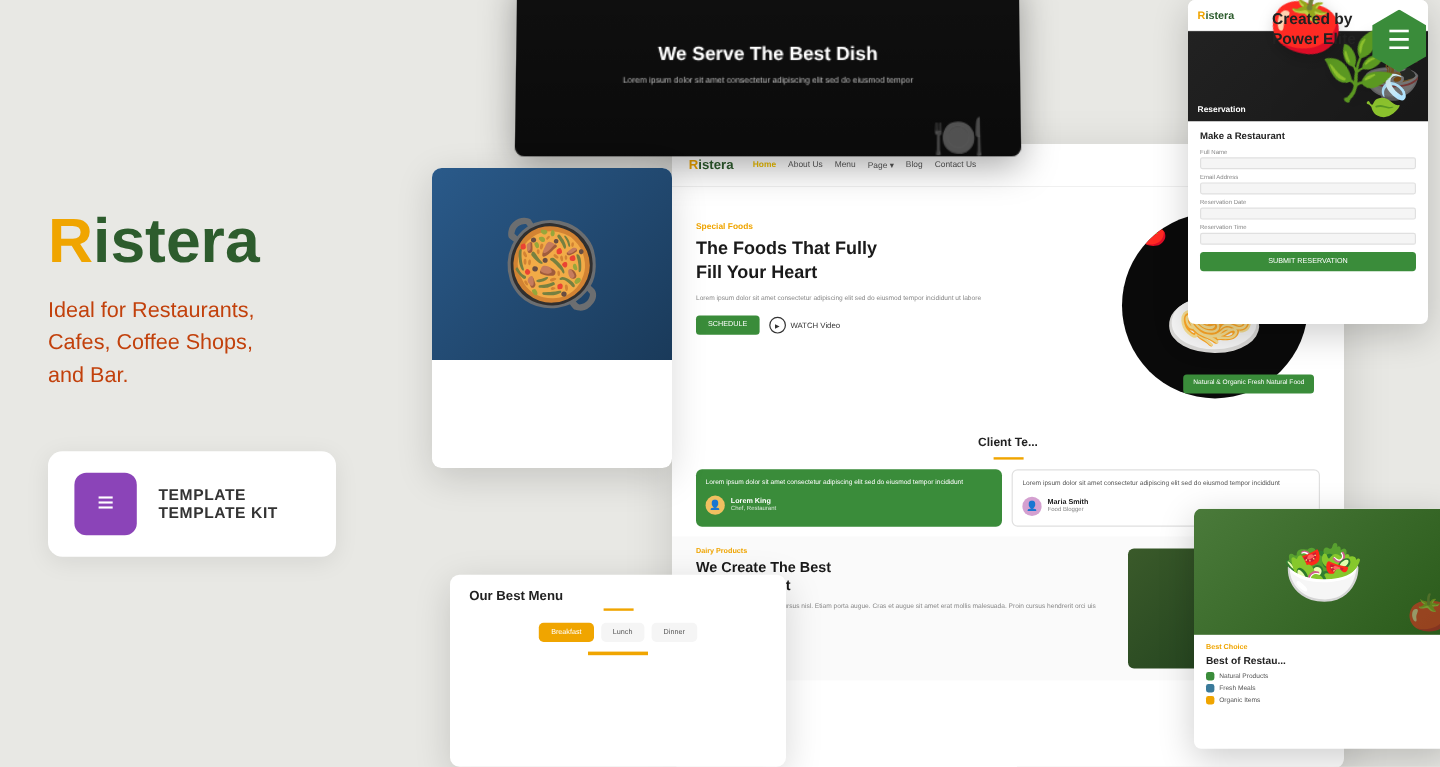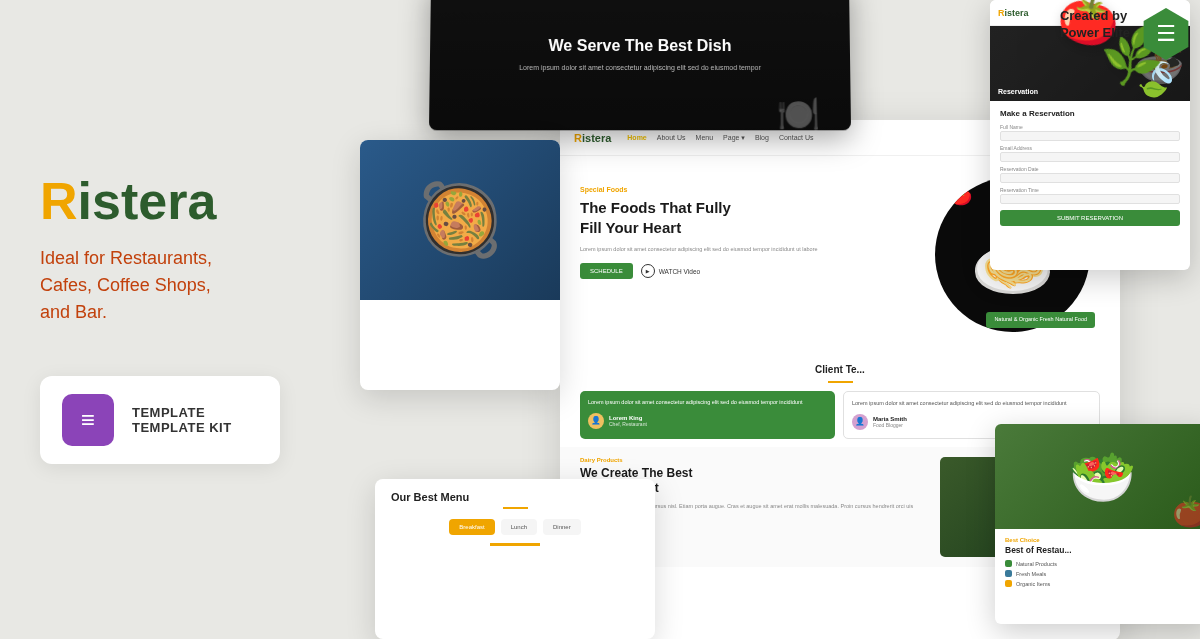--- a/index.html
+++ b/index.html
@@ -410,21 +410,21 @@
       <span style="color:#f0a500;">R</span><span style="color:#2d5c2d;">istera</span>
     </div>
   </div>
 
   <div style="height:75px;background:#1a1a1a;position:relative;display:flex;align-items:flex-end;padding-bottom:6px;padding-left:8px;">
     <span style="color:white;font-size:7px;font-weight:600;z-index:2;">Reservation</span>
     <div style="position:absolute;inset:0;background:linear-gradient(135deg,rgba(50,50,50,0.8),rgba(20,20,20,0.9));display:flex;align-items:center;justify-content:flex-end;padding-right:5px;font-size:40px;opacity:0.4;">🍜</div>
   </div>
 
   <div style="padding:8px 10px;">
-    <div style="font-size:8px;font-weight:700;color:#222;margin-bottom:6px;">Make a Reservation</div>
+    <div style="font-size:8px;font-weight:700;color:#222;margin-bottom:6px;">Make a Restaurant</div>
     <div style="margin-bottom:4px;">
       <div style="font-size:5px;color:#888;margin-bottom:1px;">Full Name</div>
       <div style="height:10px;background:#f5f5f5;border-radius:2px;border:1px solid #e0e0e0;"></div>
     </div>
     <div style="margin-bottom:4px;">
       <div style="font-size:5px;color:#888;margin-bottom:1px;">Email Address</div>
       <div style="height:10px;background:#f5f5f5;border-radius:2px;border:1px solid #e0e0e0;"></div>
     </div>
     <div style="margin-bottom:4px;">
       <div style="font-size:5px;color:#888;margin-bottom:1px;">Reservation Date</div>

